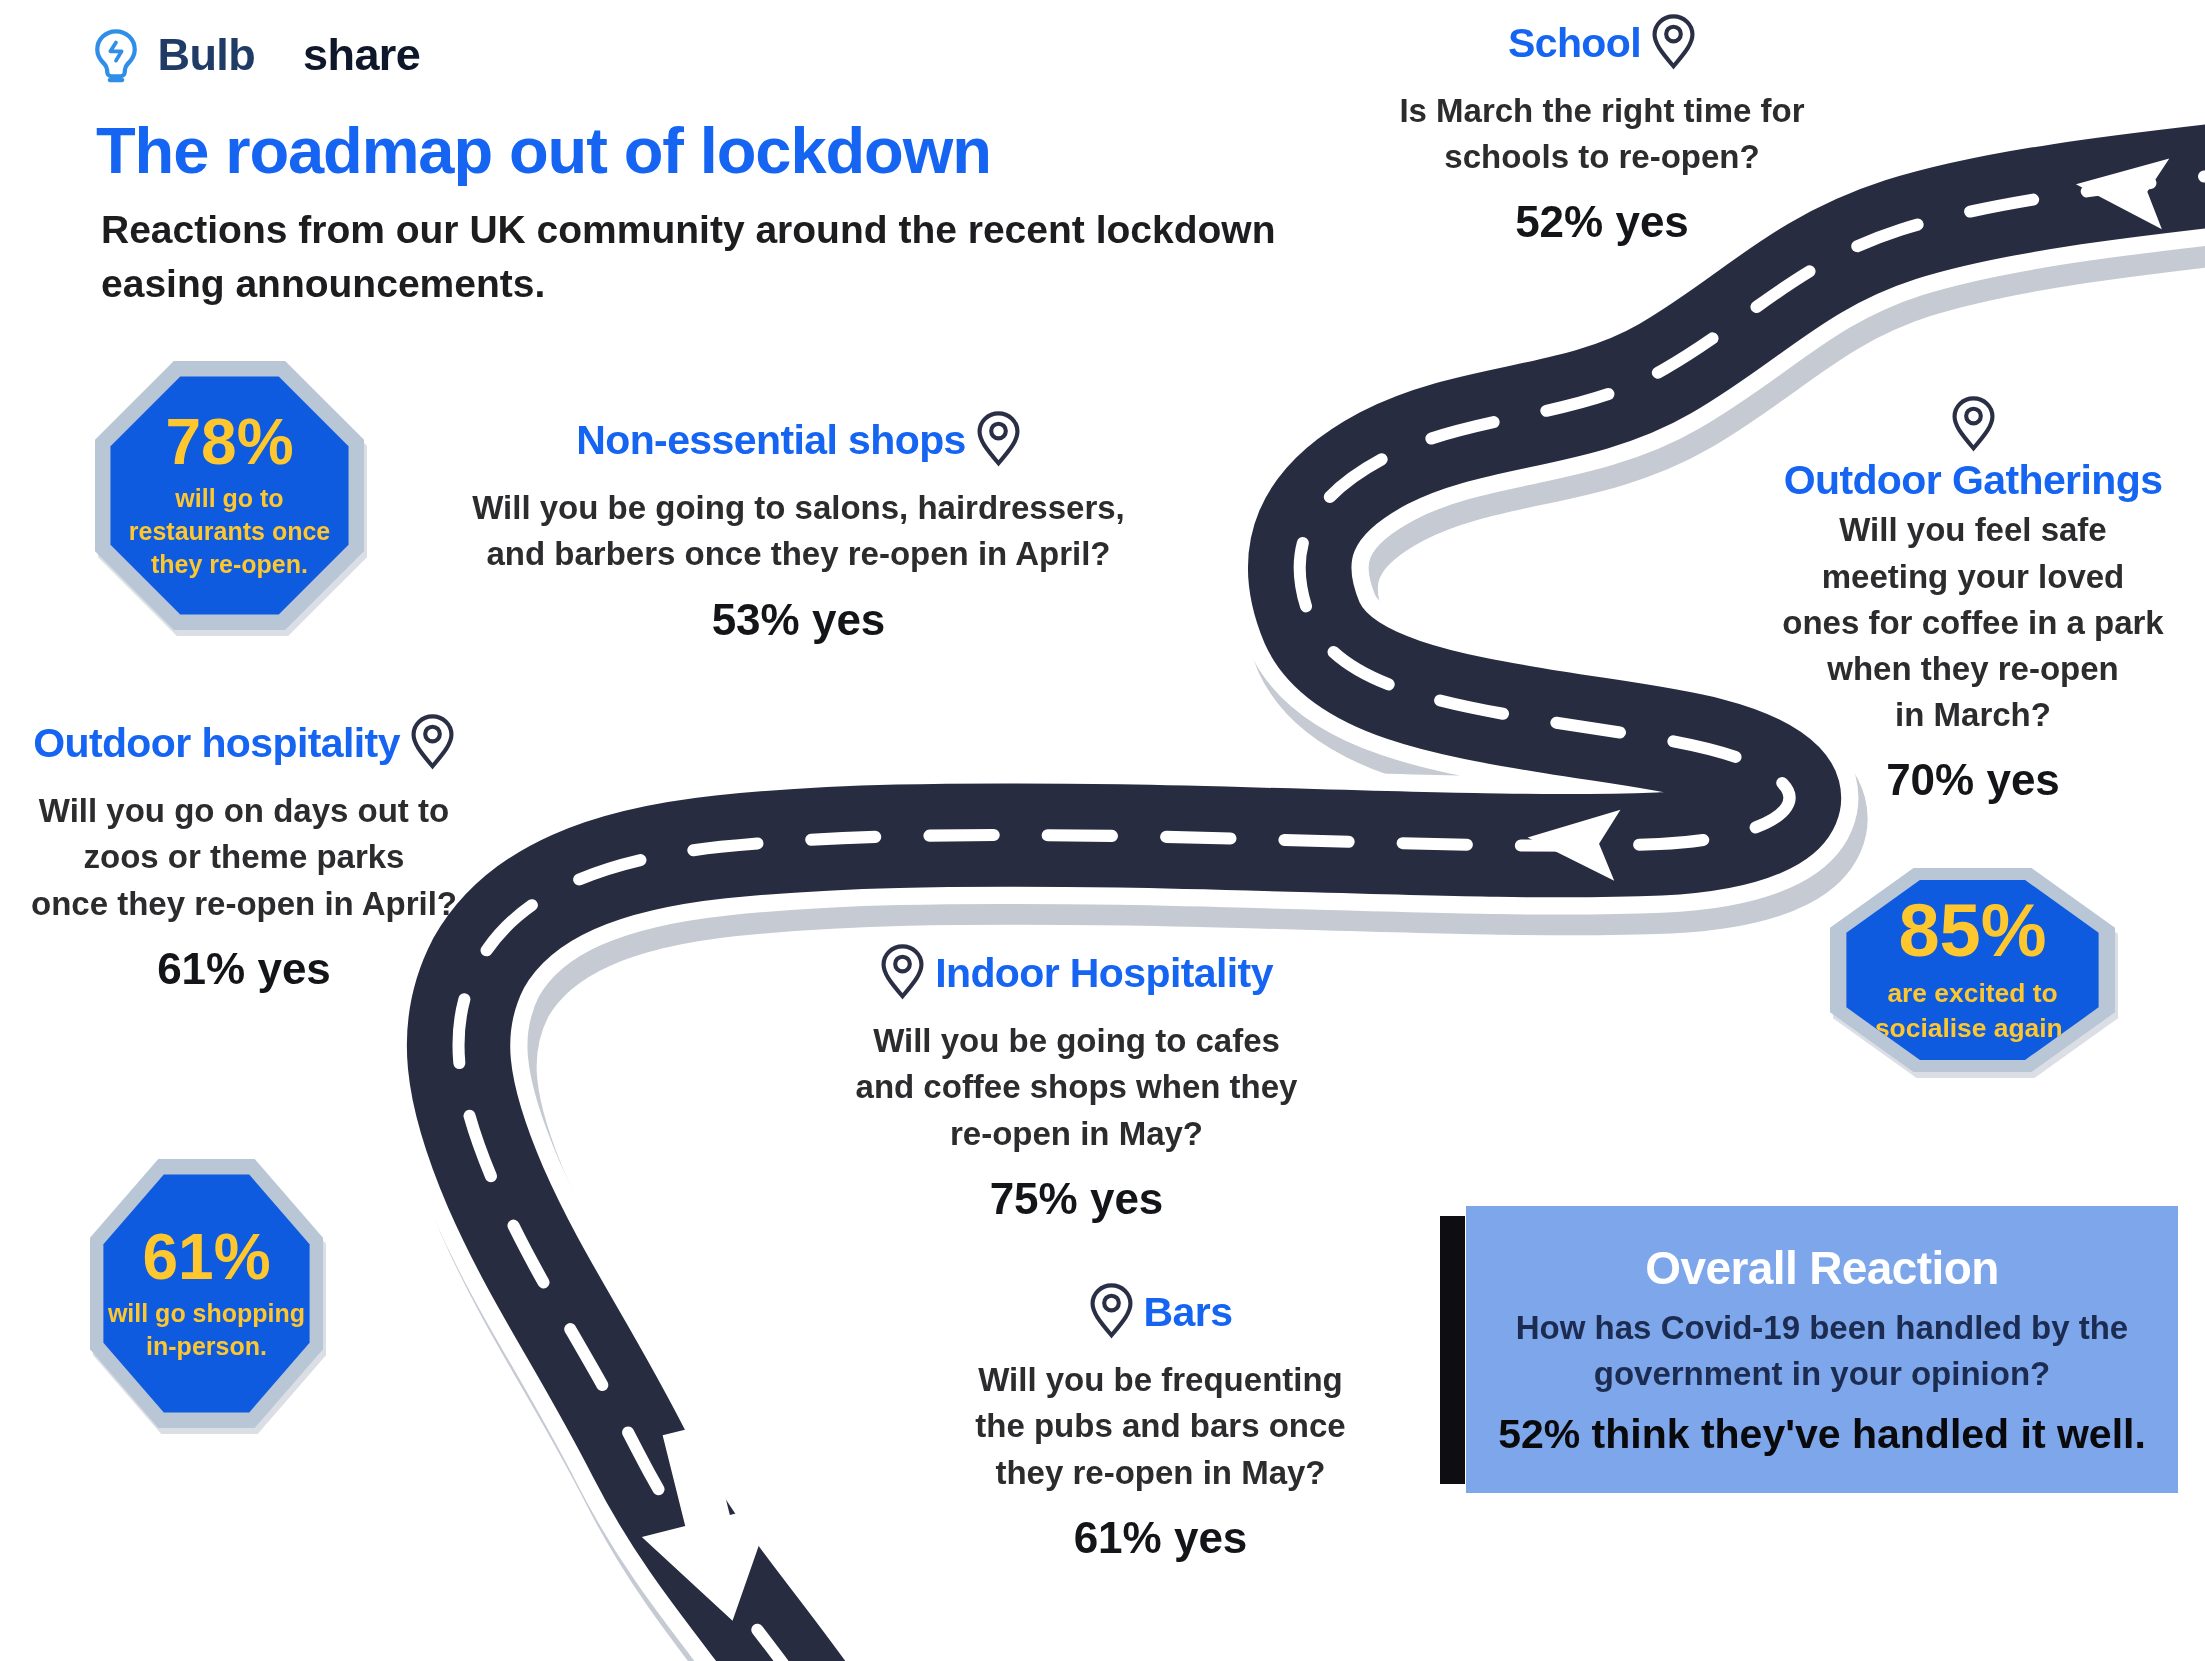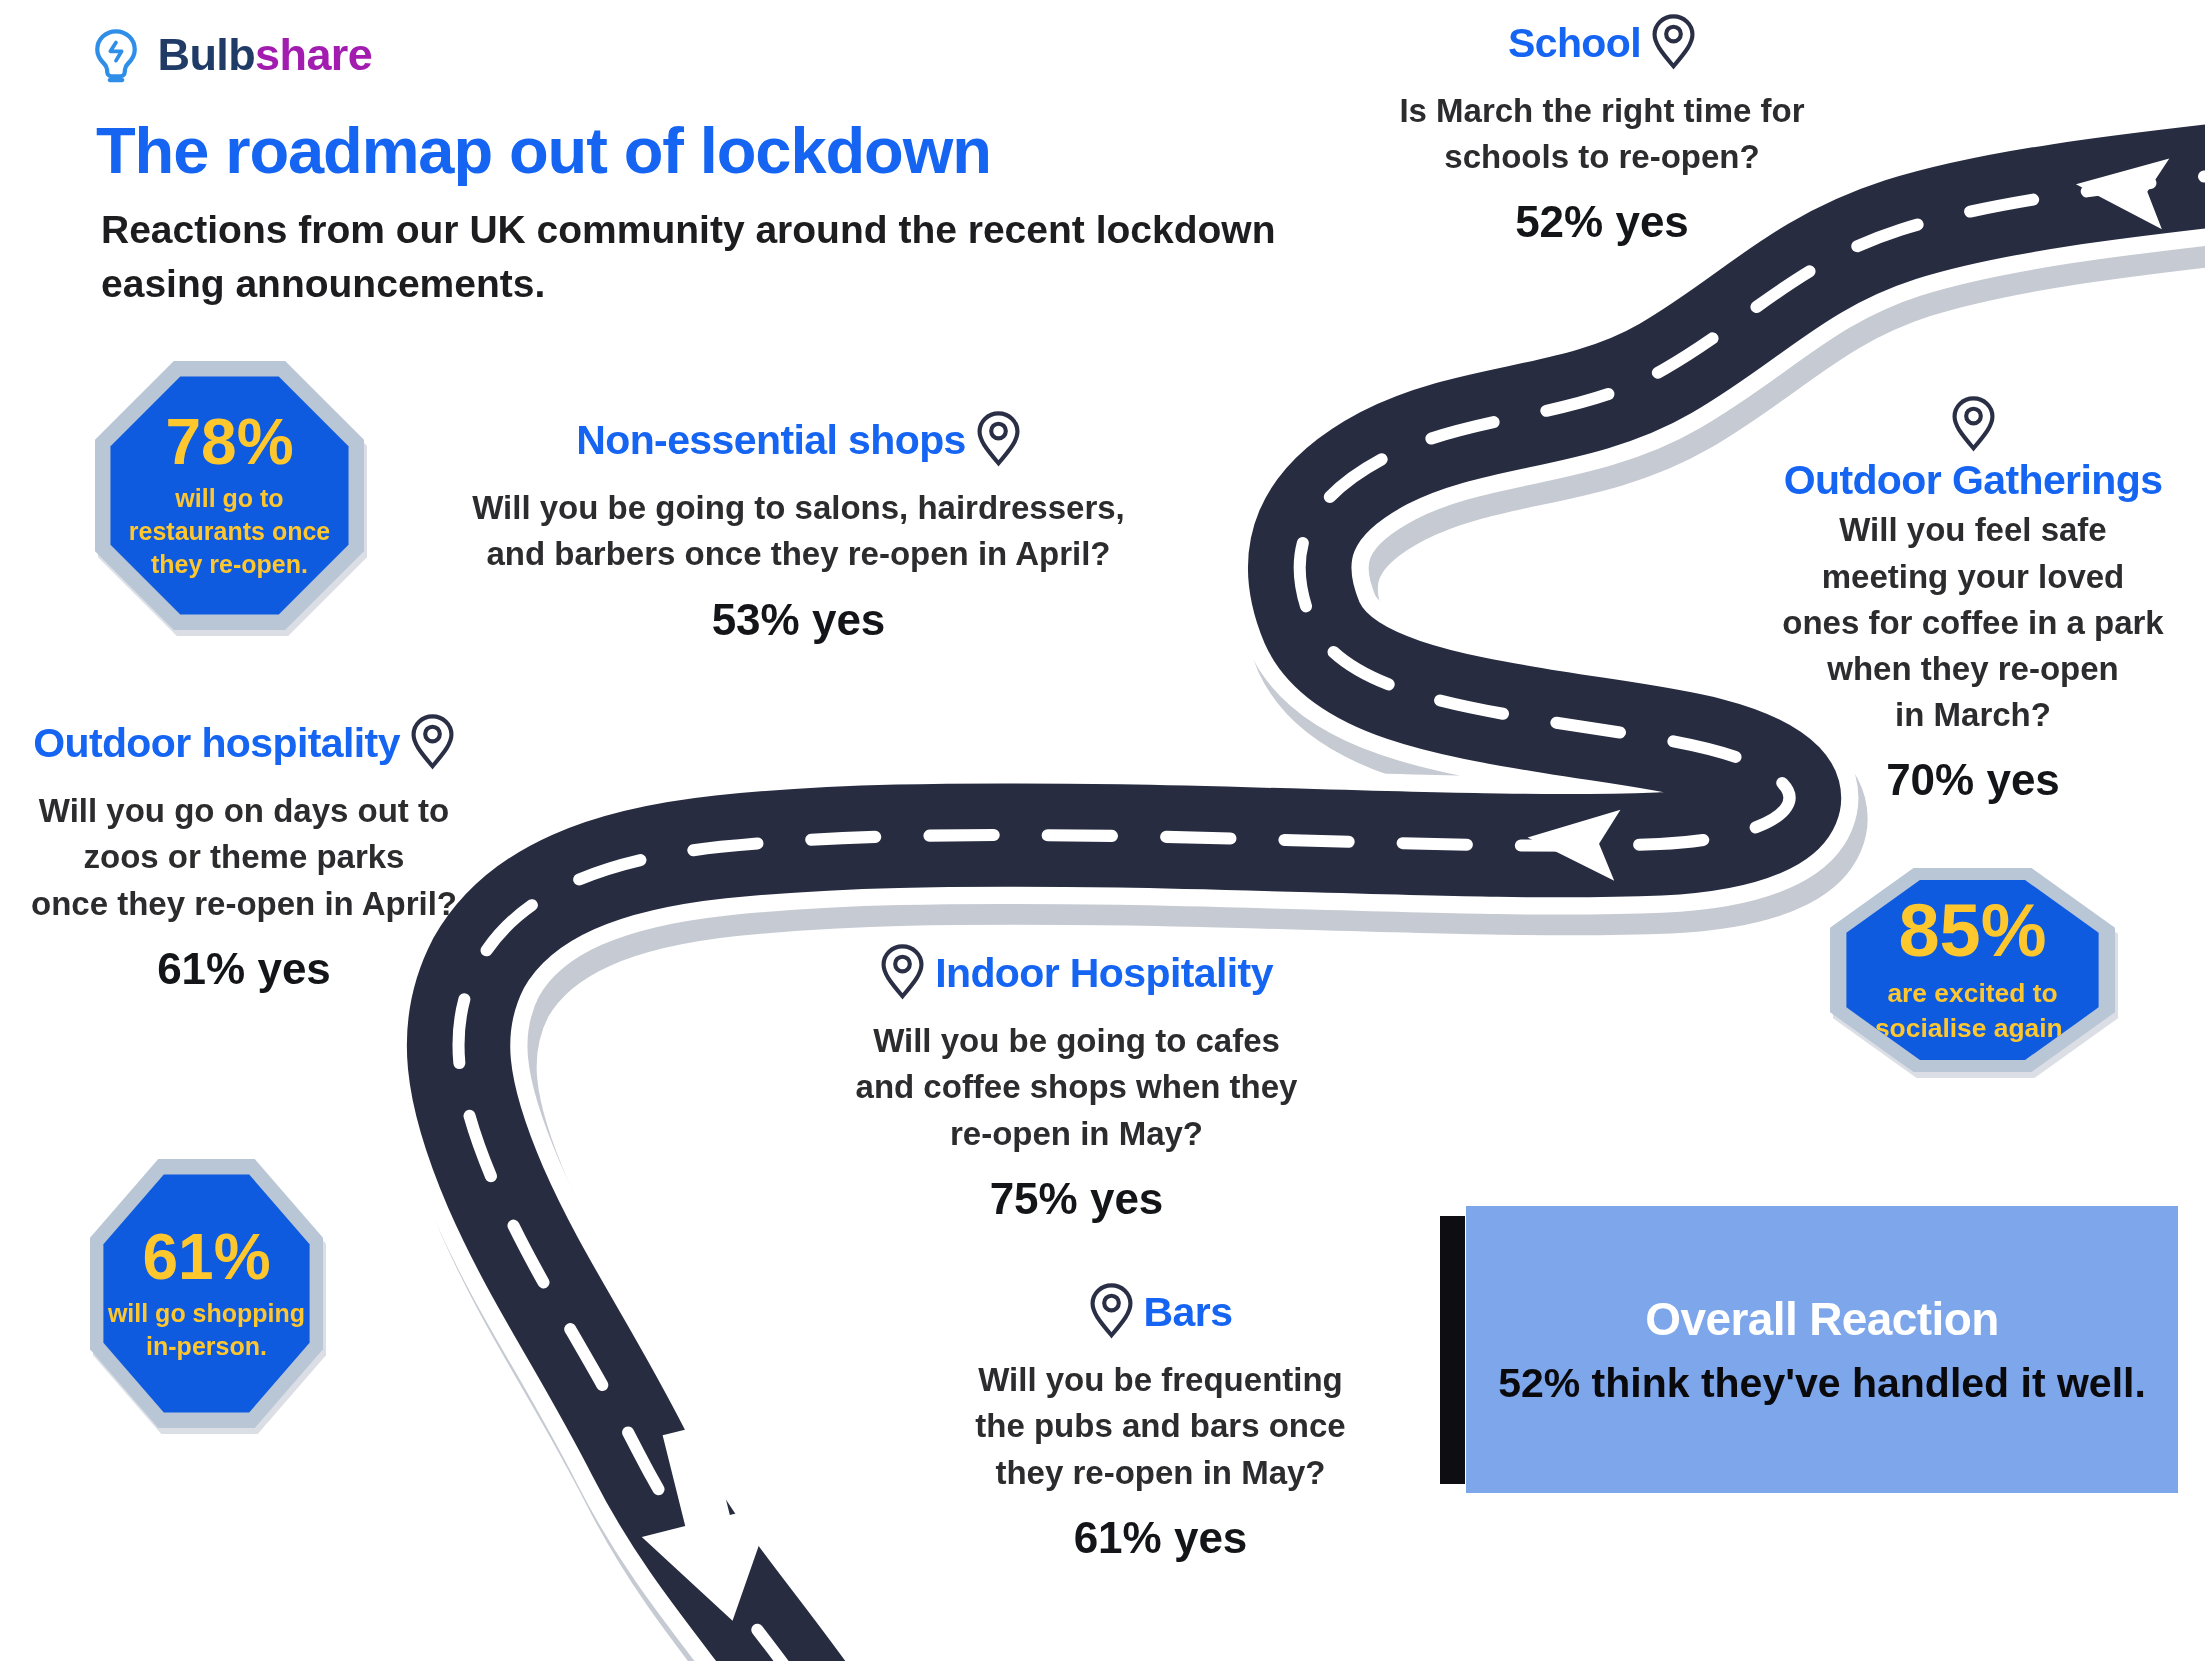--- a/index.html
+++ b/index.html
@@ -8,21 +8,21 @@
 
   .road-svg { position:absolute; left:0; top:0; width:2205px; height:1661px; }
 
   .lines { white-space:pre-line; }
 
   
   .logo { position:absolute; left:86px; top:25px; display:flex; align-items:center; gap:11.5px; }
   .logo-icon svg { width:60px; height:60px; display:block; }
   .logo-text { font-size:45px; font-weight:800; letter-spacing:-0.6px; }
   .logo-text .bulb { color:#1f3b66; }
-  .logo-text .share { color:#a21caf; }
+  .logo-text .share { color:#0f172a;margin-left:48px; }
 
   
   .page-title { position:absolute; left:96px; top:113px; font-size:65px; font-weight:800; color:#1565f2; letter-spacing:-1.1px; }
   .page-subtitle { position:absolute; left:101px; top:203px; font-size:39px; font-weight:700; color:#1d1d1f; line-height:1.38; }
 
   
   .badge { position:absolute; filter:drop-shadow(3.4px 6.9px 0 rgba(165,175,190,.40)); }
   .octo { clip-path:polygon(29.3% 0%, 70.7% 0%, 100% 29.3%, 100% 70.7%, 70.7% 100%, 29.3% 100%, 0% 70.7%, 0% 29.3%); }
   .octo-outer { width:100%; height:100%; background:#b9c6d6; display:flex; align-items:center; justify-content:center; }
   .octo-inner { width:88.5%; height:88.5%; background:#0f5be0; display:flex; flex-direction:column; align-items:center; justify-content:center; text-align:center; }
@@ -225,17 +225,19 @@
     </div>
     <div class="m-question lines">Will you be frequenting
 the pubs and bars once
 they re-open in May?</div>
     <div class="m-answer">61% yes</div>
   </section>
 
   <div class="overall-accent"></div>
   <section class="overall-panel">
     <h2 class="overall-title">Overall Reaction</h2>
+    <div class="overall-question lines">How has Covid-19 been handled by the
+government in your opinion?</div>
     <div class="overall-answer">52% think they've handled it well.</div>
   </section>
 
 </div>
 
 
 </body></html>

